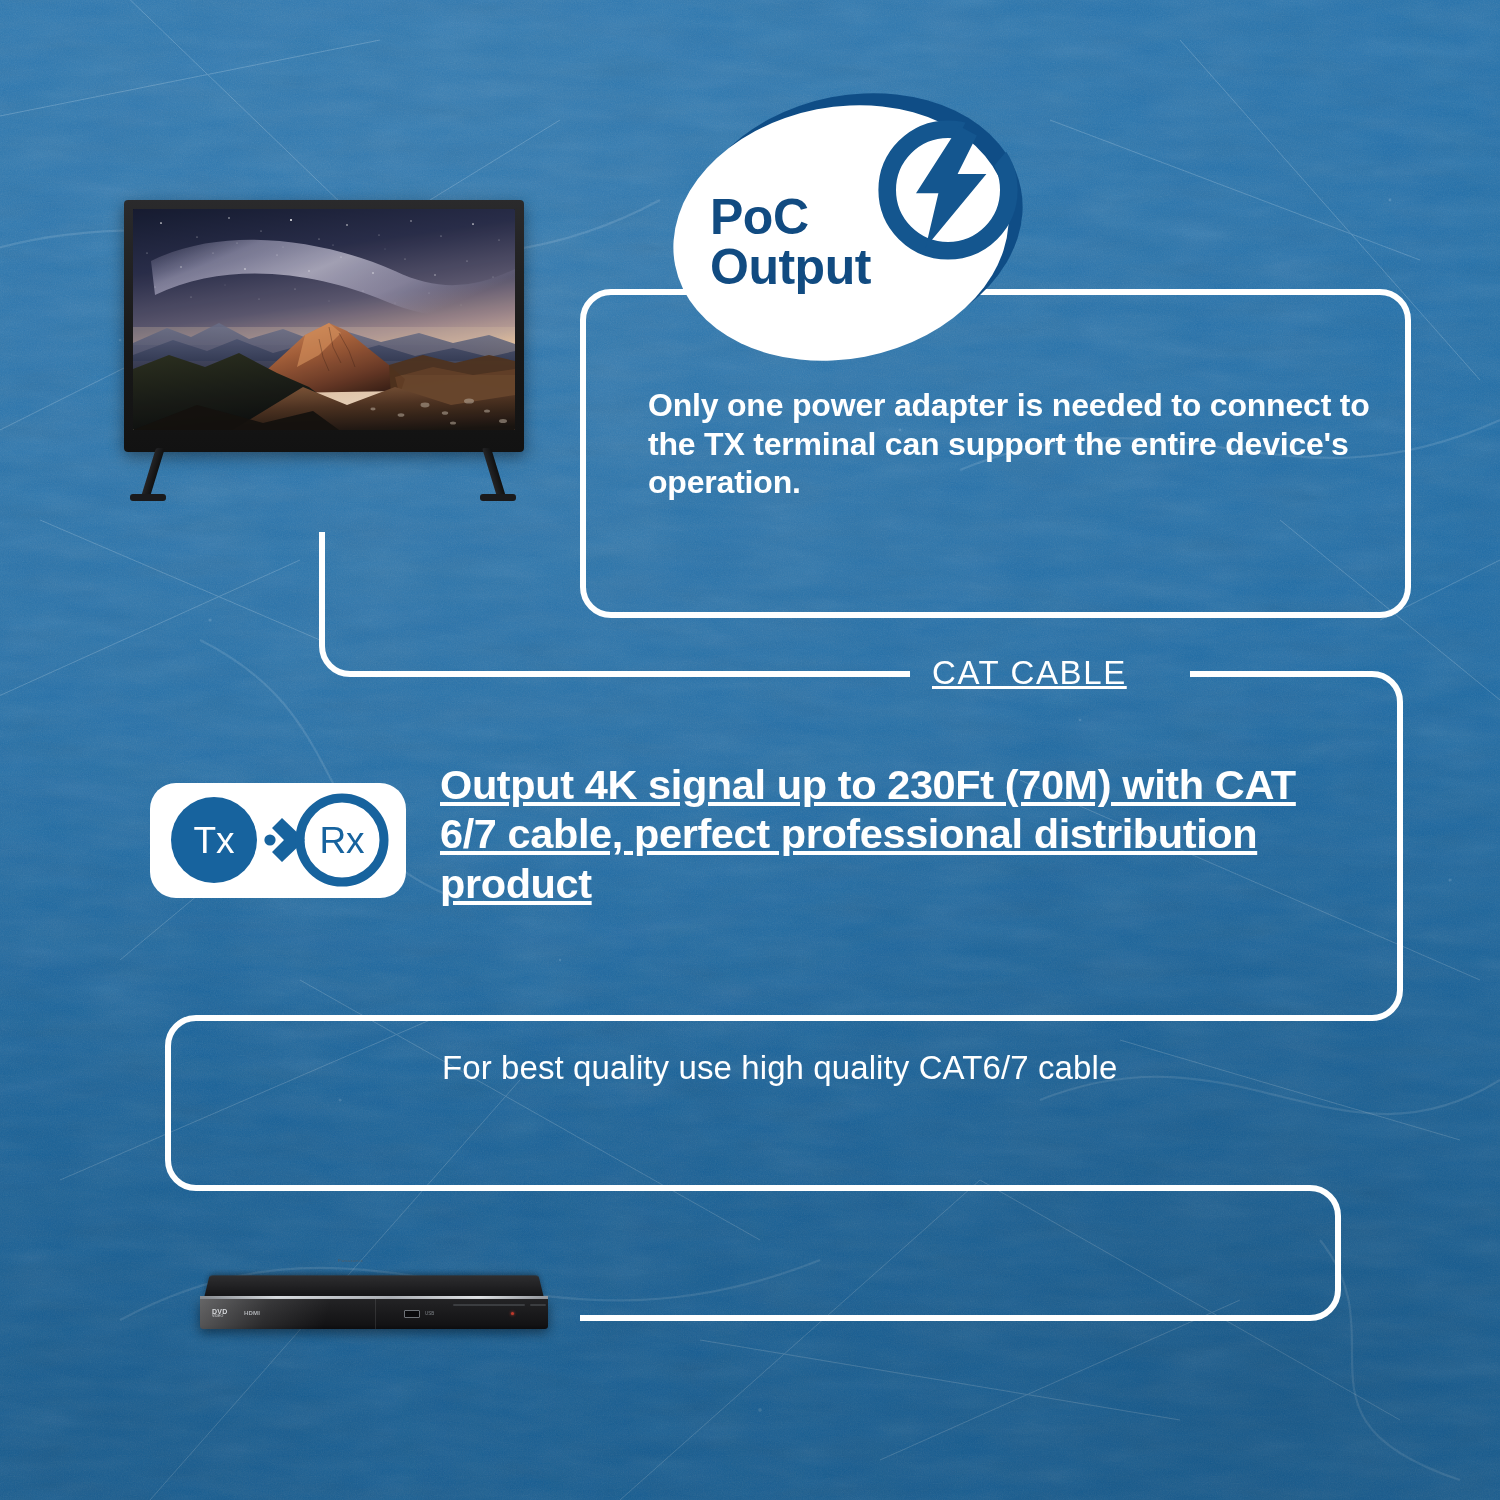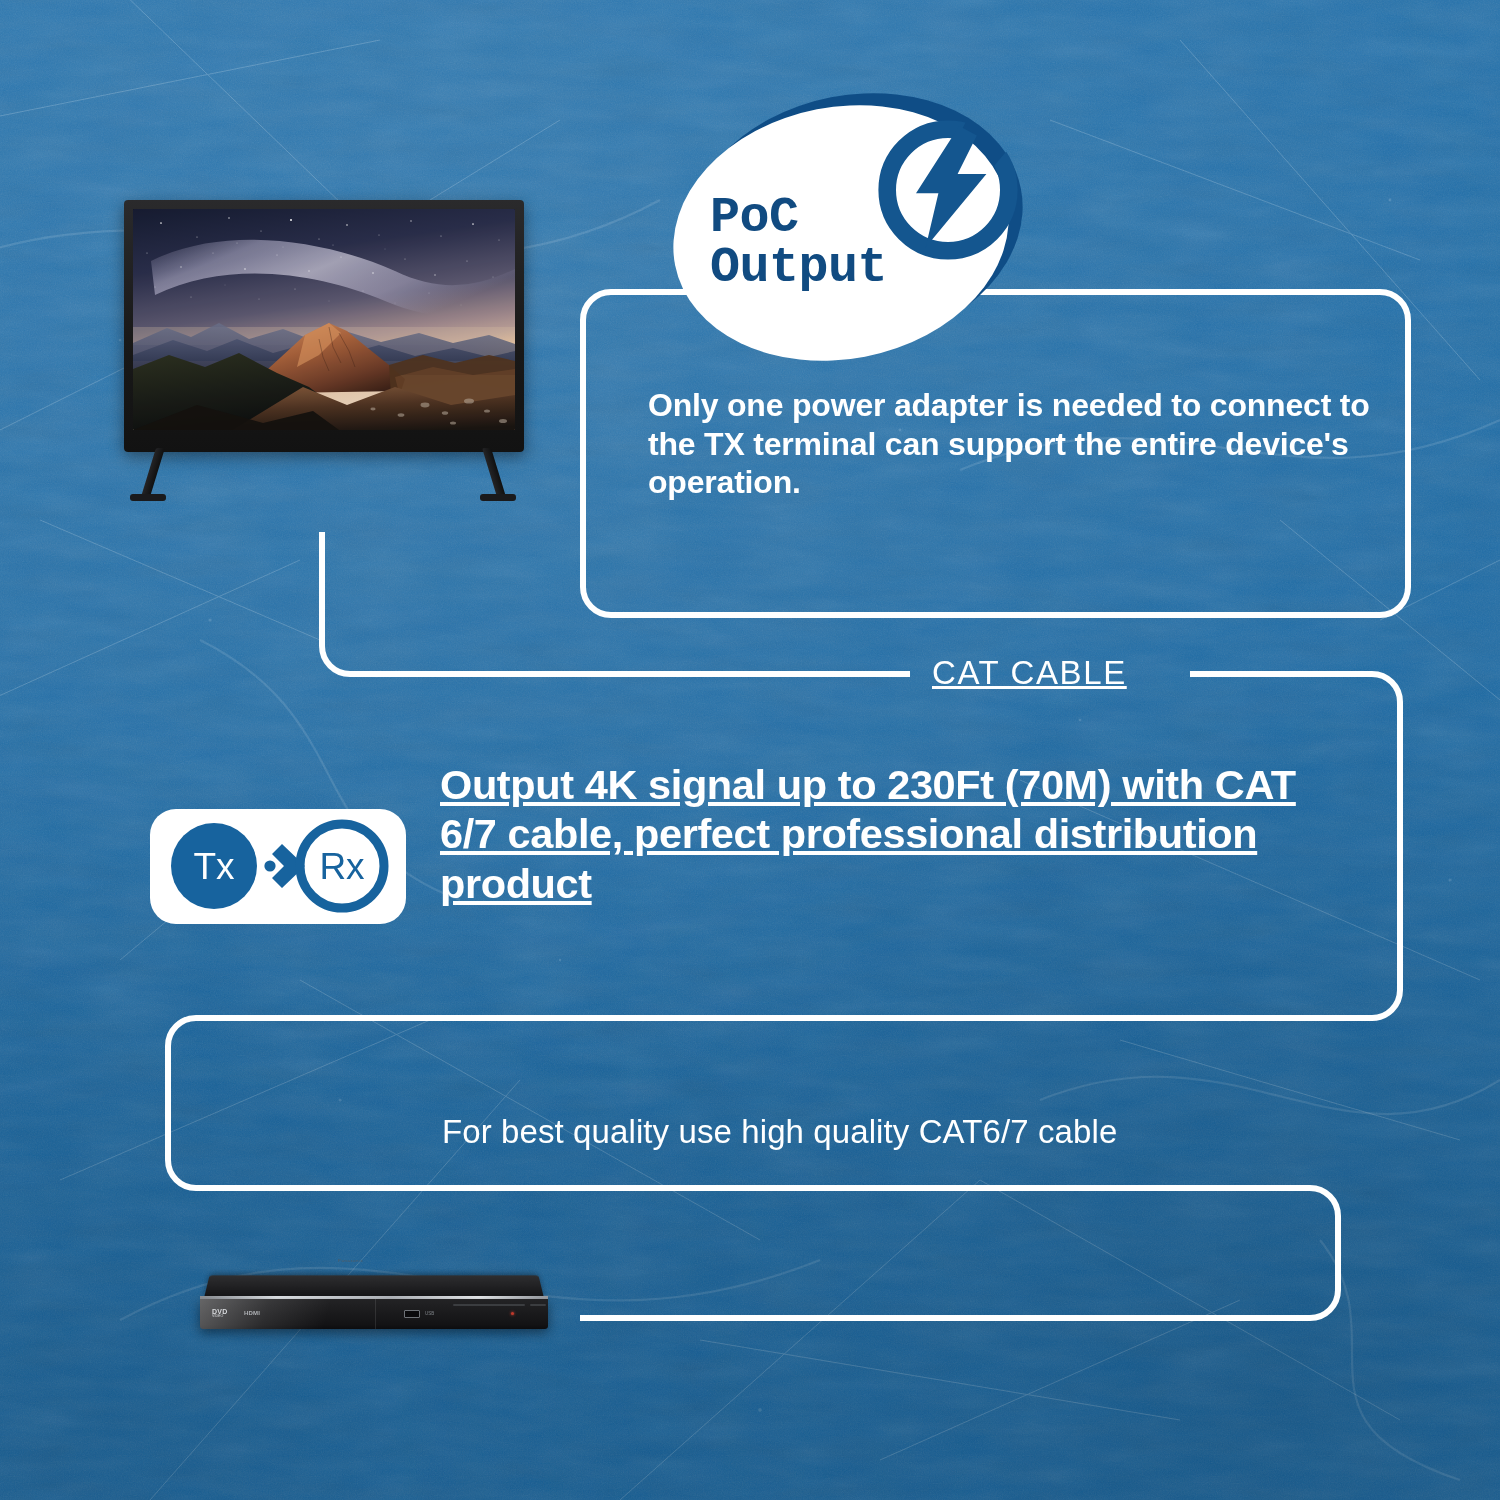--- a/index.html
+++ b/index.html
@@ -107,21 +107,21 @@
     border:1px solid #6f7378; border-radius:1px; background:#0a0a0c;
   }
   .dvd-usb-lbl { position:absolute; left:225px; top:12px; color:#7d8186; font-size:4.5px; }
   .dvd-slot1 { position:absolute; left:253px; top:5px; width:72px; height:2px; background:#3b3d40; border-radius:1px; }
   .dvd-slot2 { position:absolute; left:330px; top:5px; width:16px; height:2px; background:#3b3d40; border-radius:1px; }
   .dvd-led { position:absolute; left:311px; top:13px; width:3px; height:3px; border-radius:50%; background:#c0392b; box-shadow:0 0 3px #e74c3c; }
   .dvd-brand { position:absolute; left:140px; top:-14px; color:#55585c; font-size:4px; letter-spacing:.8px; }
 
   
   #poc {
-    position:absolute; left:672px; top:95px; width:352px; height:272px;font-family:Liberation Mono, monospace;
+    position:absolute; left:672px; top:95px; width:352px; height:272px;
   }
   .poc-shadow {
     position:absolute; left:14px; top:0; width:338px; height:252px;
     background:#0f4d86; border-radius:50%;
     transform:rotate(-11deg);
   }
   .poc-oval {
     position:absolute; left:0; top:12px; width:338px; height:252px;
     background:#ffffff; border-radius:50%;
     transform:rotate(-11deg);
@@ -129,21 +129,21 @@
   .poc-text {
     position:absolute; left:38px; top:98px;
     color:#114b81;
     font-size:50px; font-weight:bold; line-height:.99;
     letter-spacing:-.5px;
   }
   .poc-icon { position:absolute; left:196px; top:15px; width:160px; height:160px; }
 
   
   #txrx {
-    position:absolute; left:150px; top:809px; width:256px; height:115px;
+    position:absolute; left:150px; top:783px; width:256px; height:115px;
     background:#ffffff; border-radius:26px;
   }
   .txrx-svg { position:absolute; inset:0; }
 
   
   .blk { position:absolute; color:#ffffff; }
 
   #blk-poc-body {
     left:648px; top:386px; width:740px;
     font-size:32px; font-weight:bold; line-height:1.21;
@@ -158,21 +158,21 @@
   }
 
   #blk-output {
     left:440px; top:760px; width:860px;
     font-size:41.5px; font-weight:bold; line-height:1.19;
     letter-spacing:-.4px;
     text-decoration:underline;
   }
 
   #blk-quality {
-    left:442px; top:1108px; width:700px;
+    left:442px; top:1044px; width:700px;
     font-size:33px; font-weight:300; line-height:1.48;
     letter-spacing:.1px;
   }
 </style>
 </head>
 <body>
 
 <div id="stage">
 
   <svg class="tex scratches" viewBox="0 0 1500 1500" preserveAspectRatio="none" xmlns="http://www.w3.org/2000/svg">

